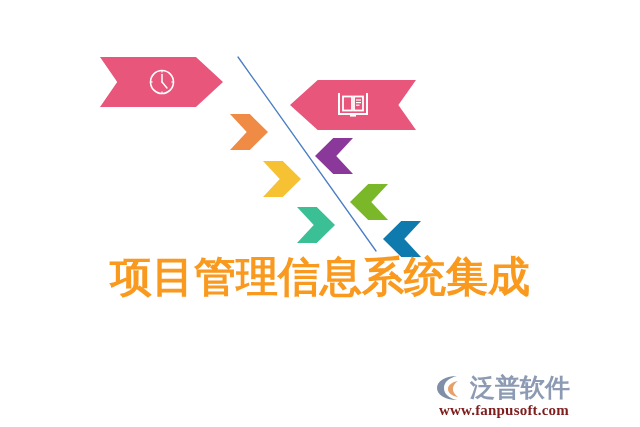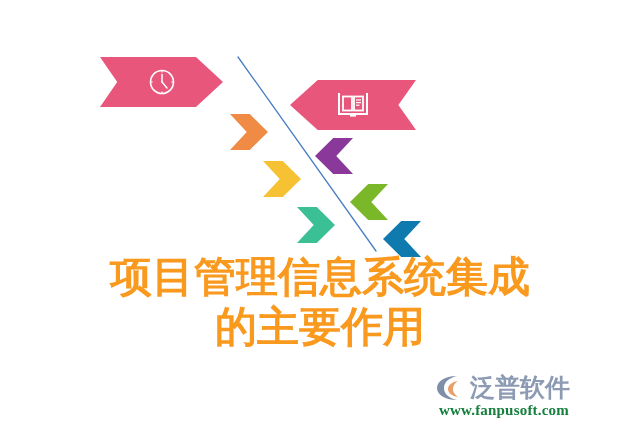--- a/index.html
+++ b/index.html
@@ -155,29 +155,28 @@
 
   <div class="chevron chevron-right" id="chev-0" style="left:230px; top:114px; width:38px; height:36px; background:#ef8b45;"></div>
   <div class="chevron chevron-left" id="chev-1" style="left:315px; top:138px; width:38px; height:36px; background:#8a399a;"></div>
   <div class="chevron chevron-right" id="chev-2" style="left:263px; top:161px; width:38px; height:36px; background:#f6c132;"></div>
   <div class="chevron chevron-left" id="chev-3" style="left:350px; top:184px; width:38px; height:36px; background:#7ab829;"></div>
   <div class="chevron chevron-right" id="chev-4" style="left:297px; top:207px; width:38px; height:36px; background:#3bbf94;"></div>
   <div class="chevron chevron-left" id="chev-5" style="left:383px; top:221px; width:38px; height:36px; background:#0f7aae;"></div>
 
   <div class="title-block">
     <div class="title-line" style="color: rgb(249, 153, 30);">项目管理信息系统集成</div>
-    <div class="title-line" style="color: rgb(249, 153, 30);">的主要作用</div>
   </div>
 
   <div class="watermark">
     <div class="wm-row">
       <span>
         <svg class="wm-mark" width="34" height="30" viewBox="0 0 34 30" aria-hidden="true">
           <path d="M24 3 C11 3 4 9 4 15 C4 21 11 27 24 27 C16 25 11 21 11 15 C11 9 16 5 24 3 Z" fill="#7f8fa8"></path>
           <path d="M25 8 C19 9 15 12 15 16 C15 20 19 23 25 24 C21 21 19.5 18 20 15 C20.5 12 22 10 25 8 Z" fill="#e8a06a"></path>
         </svg>
       </span>
       <span class="wm-name" style="color: rgb(140, 155, 179);">泛普软件</span>
     </div>
-    <div class="wm-url" style="color: #15803d;">www.fanpusoft.com</div>
+    <div class="wm-url" style="color: #7f1d1d;">www.fanpusoft.com</div>
   </div>
 
 </div>
 
 </body></html>

